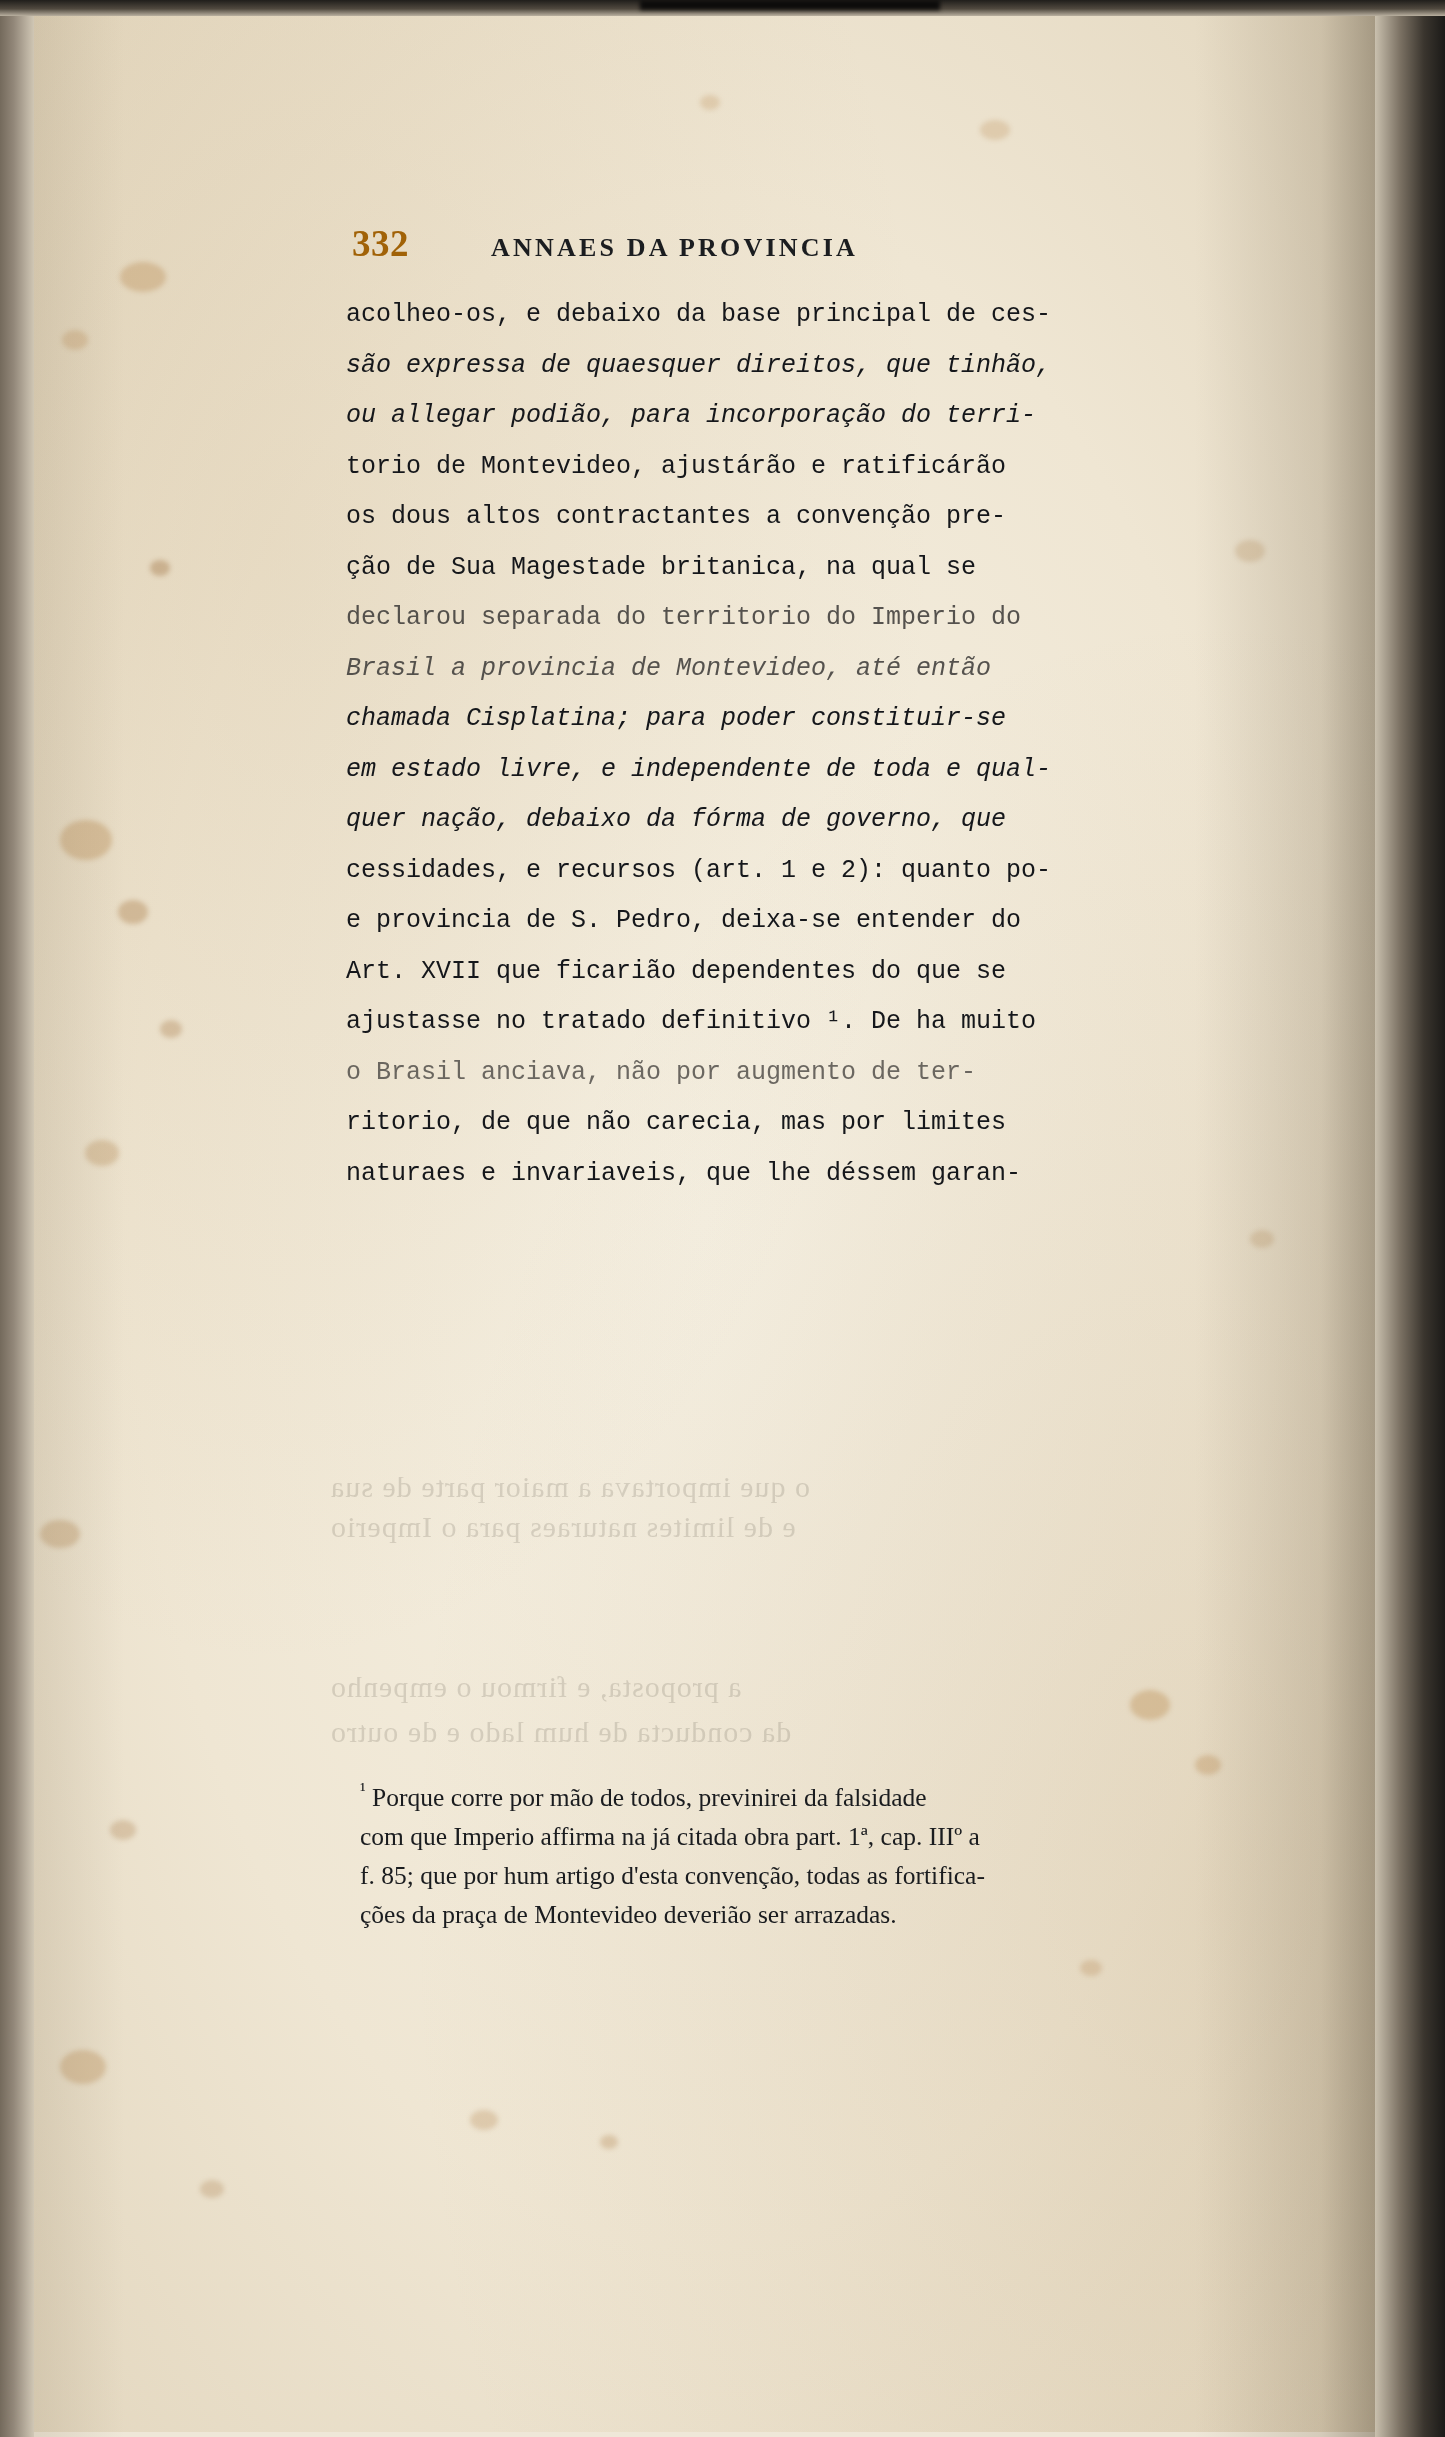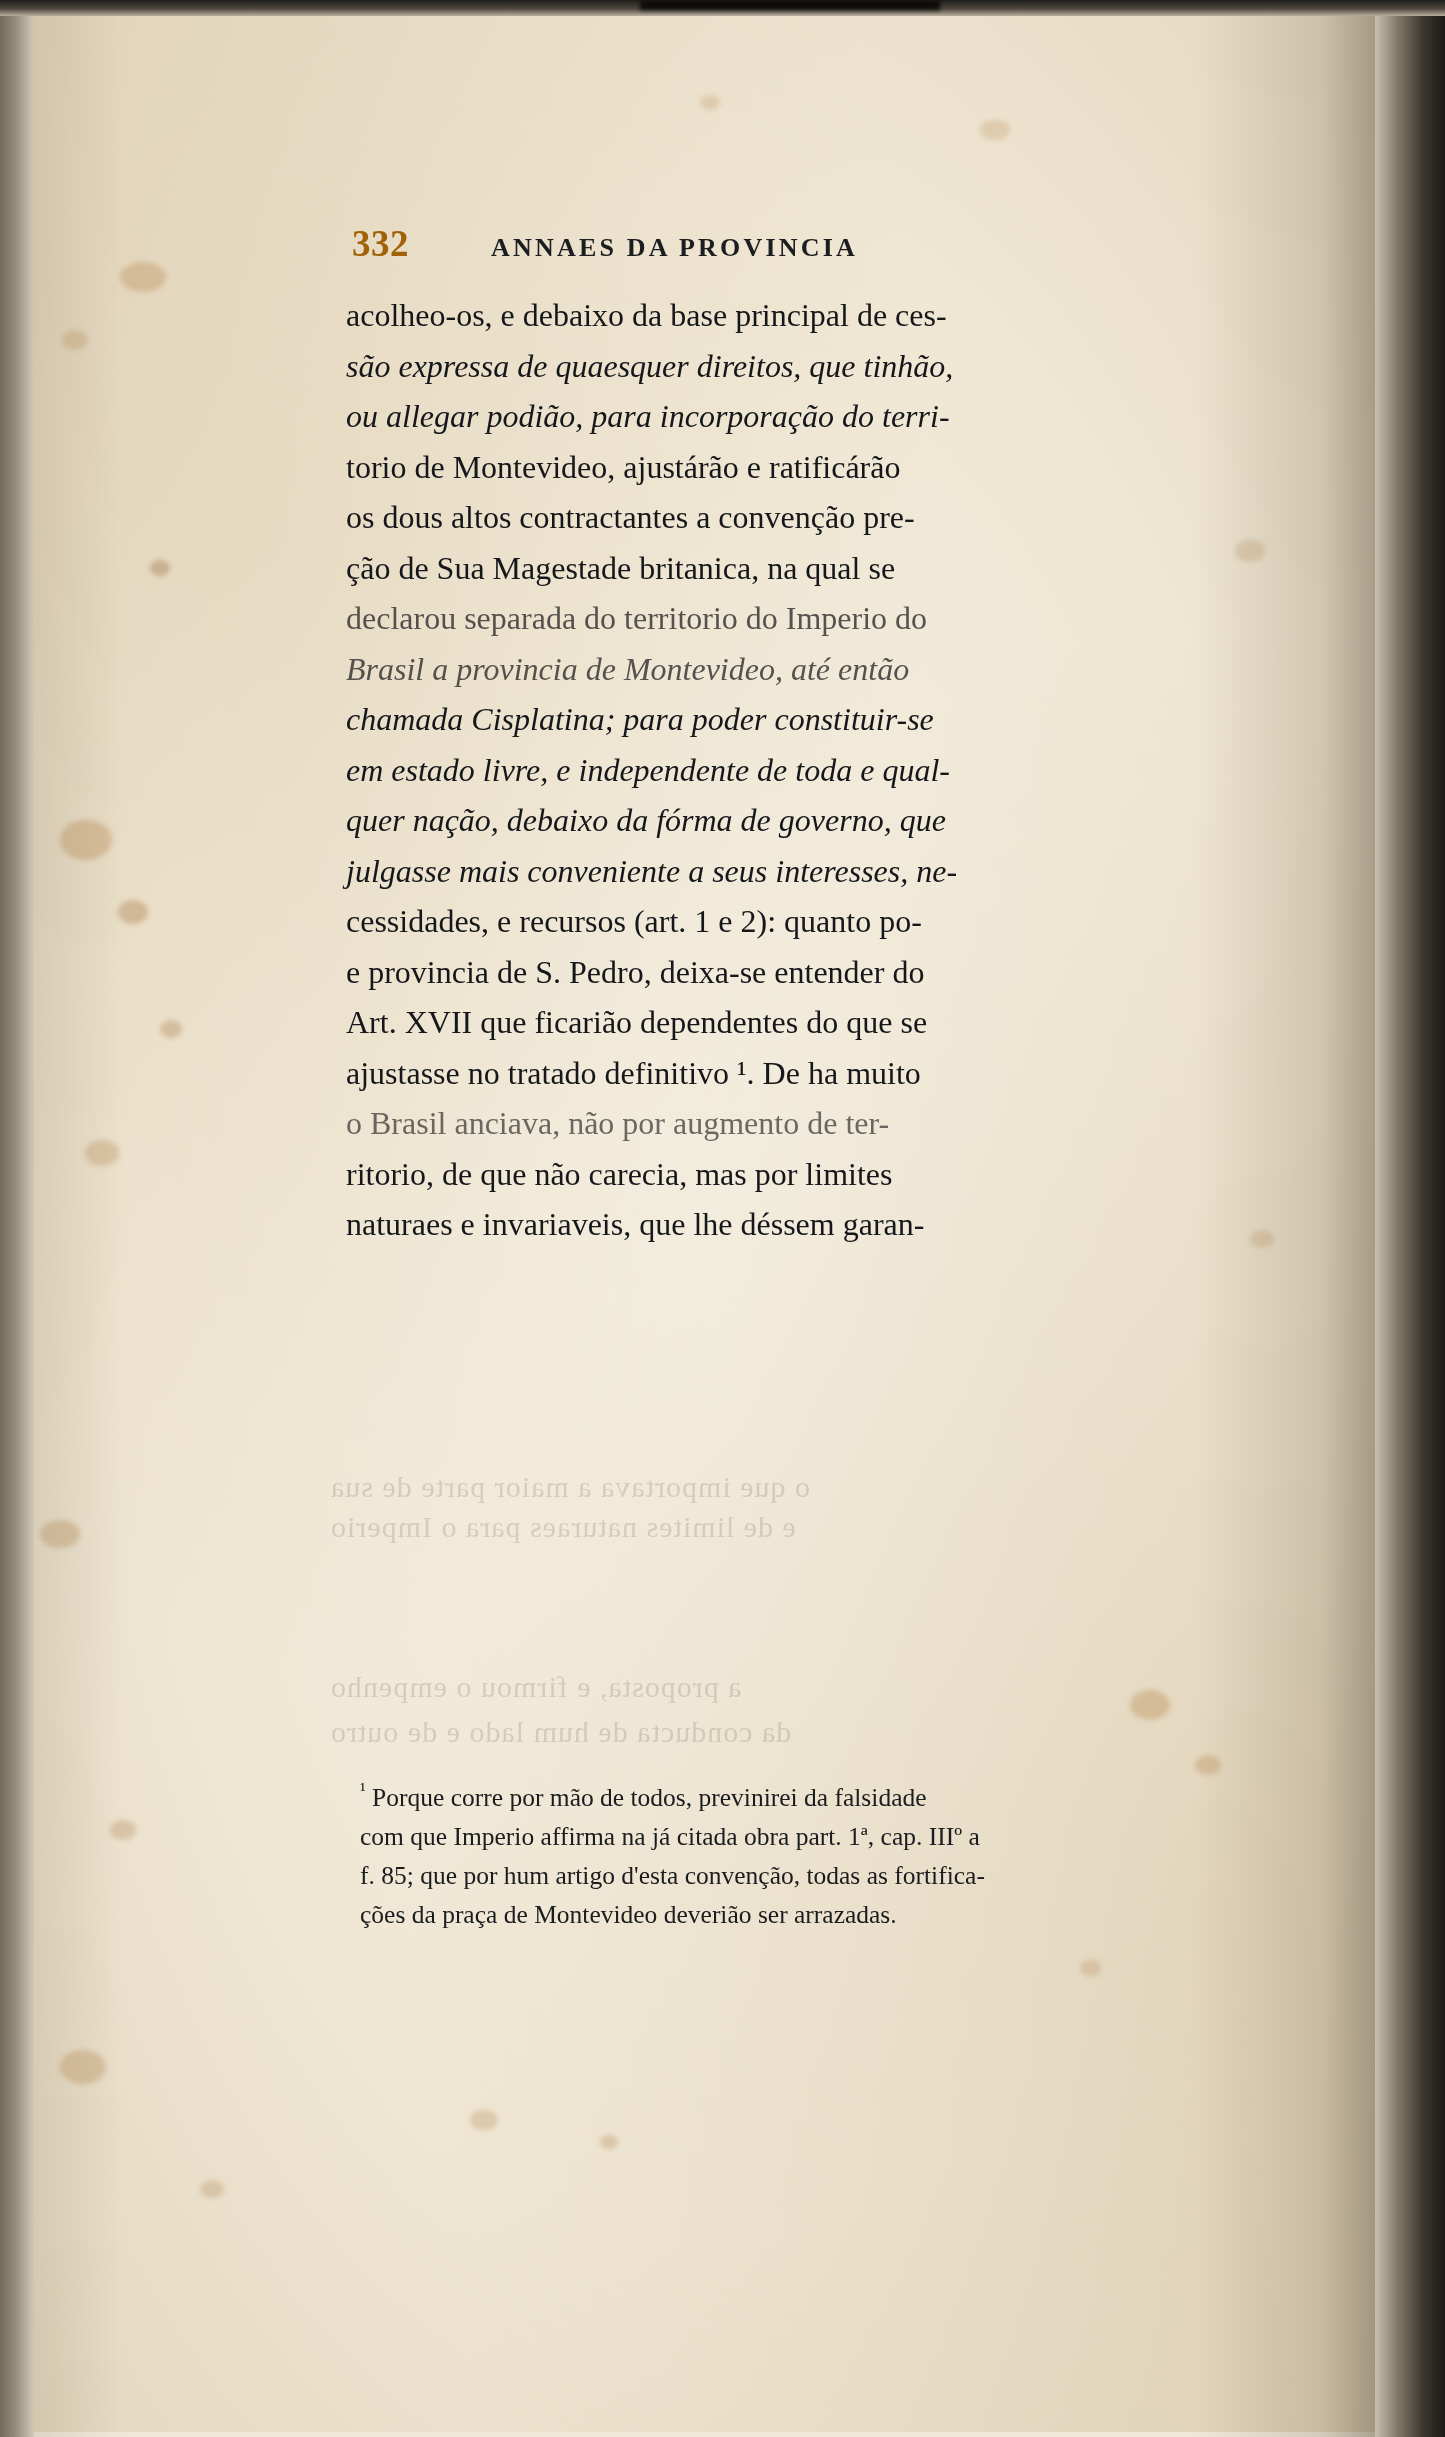--- a/index.html
+++ b/index.html
@@ -103,24 +103,24 @@
   }
   .body-block {
     position: absolute;
     left: 346px;
     top: 290px;
     width: 930px;
   }
   .line {
     height: 50.5px;
     line-height: 50.5px;
-    font-size: 32px;
+    font-size: 25px;
     color: #15171b;
     white-space: nowrap;
-    font-family: Liberation Serif, serif;
+    font-family: Liberation Mono, monospace;
   }
   .line.it {
     font-style: italic;
   }
   .line.faded {
     color: #3c3a38;
     opacity: .86;
   }
   .line.faded2 {
     color: #4a4743;
@@ -227,23 +227,20 @@
       </div>
       <div class="line it just">
         <span>chamada Cisplatina; para poder constituir-se</span>
       </div>
       <div class="line it just">
         <span>em estado livre, e independente de toda e qual-</span>
       </div>
       <div class="line it just">
         <span>quer nação, debaixo da fórma de governo, que</span>
       </div>
-      <div class="line it just">
-        <span>julgasse mais conveniente a seus interesses, ne-</span>
-      </div>
       <div class="line just">
         <span>cessidades, e recursos (art. 1 e 2): quanto po-</span>
       </div>
       <div class="line just">
         <span>e provincia de S. Pedro, deixa-se entender do</span>
       </div>
       <div class="line just">
         <span>Art. XVII que ficarião dependentes do que se</span>
       </div>
       <div class="line just">

